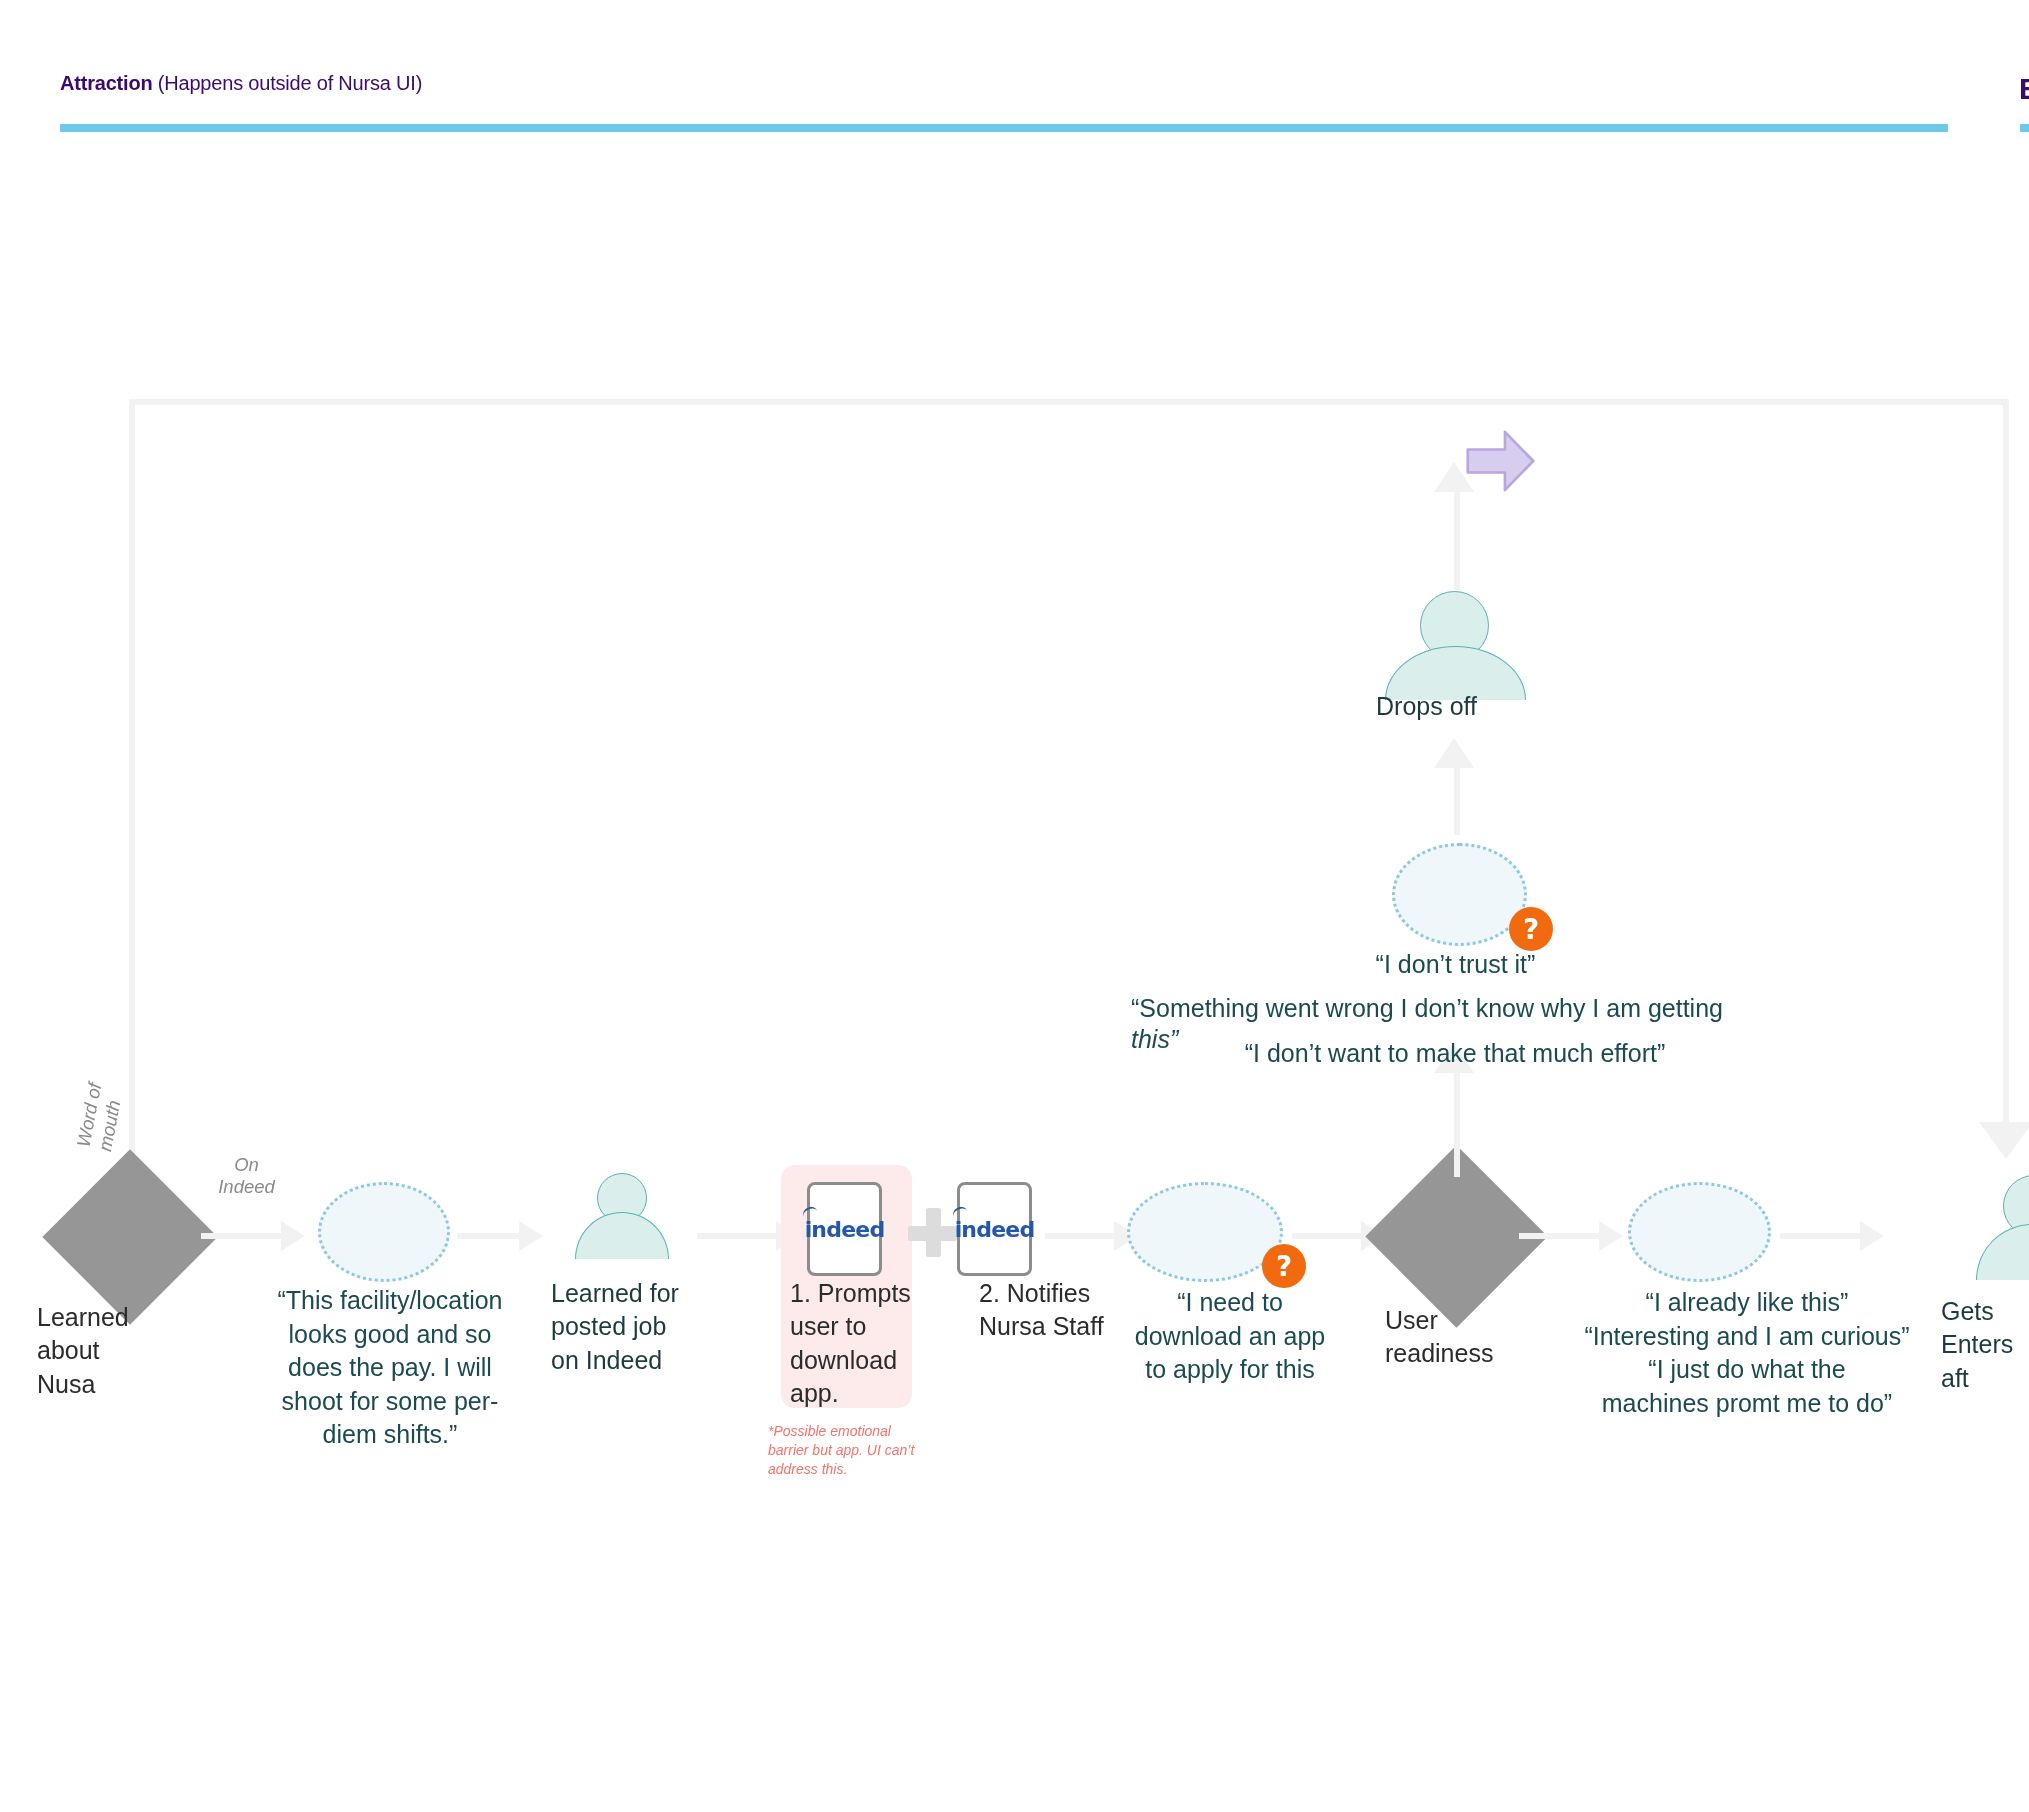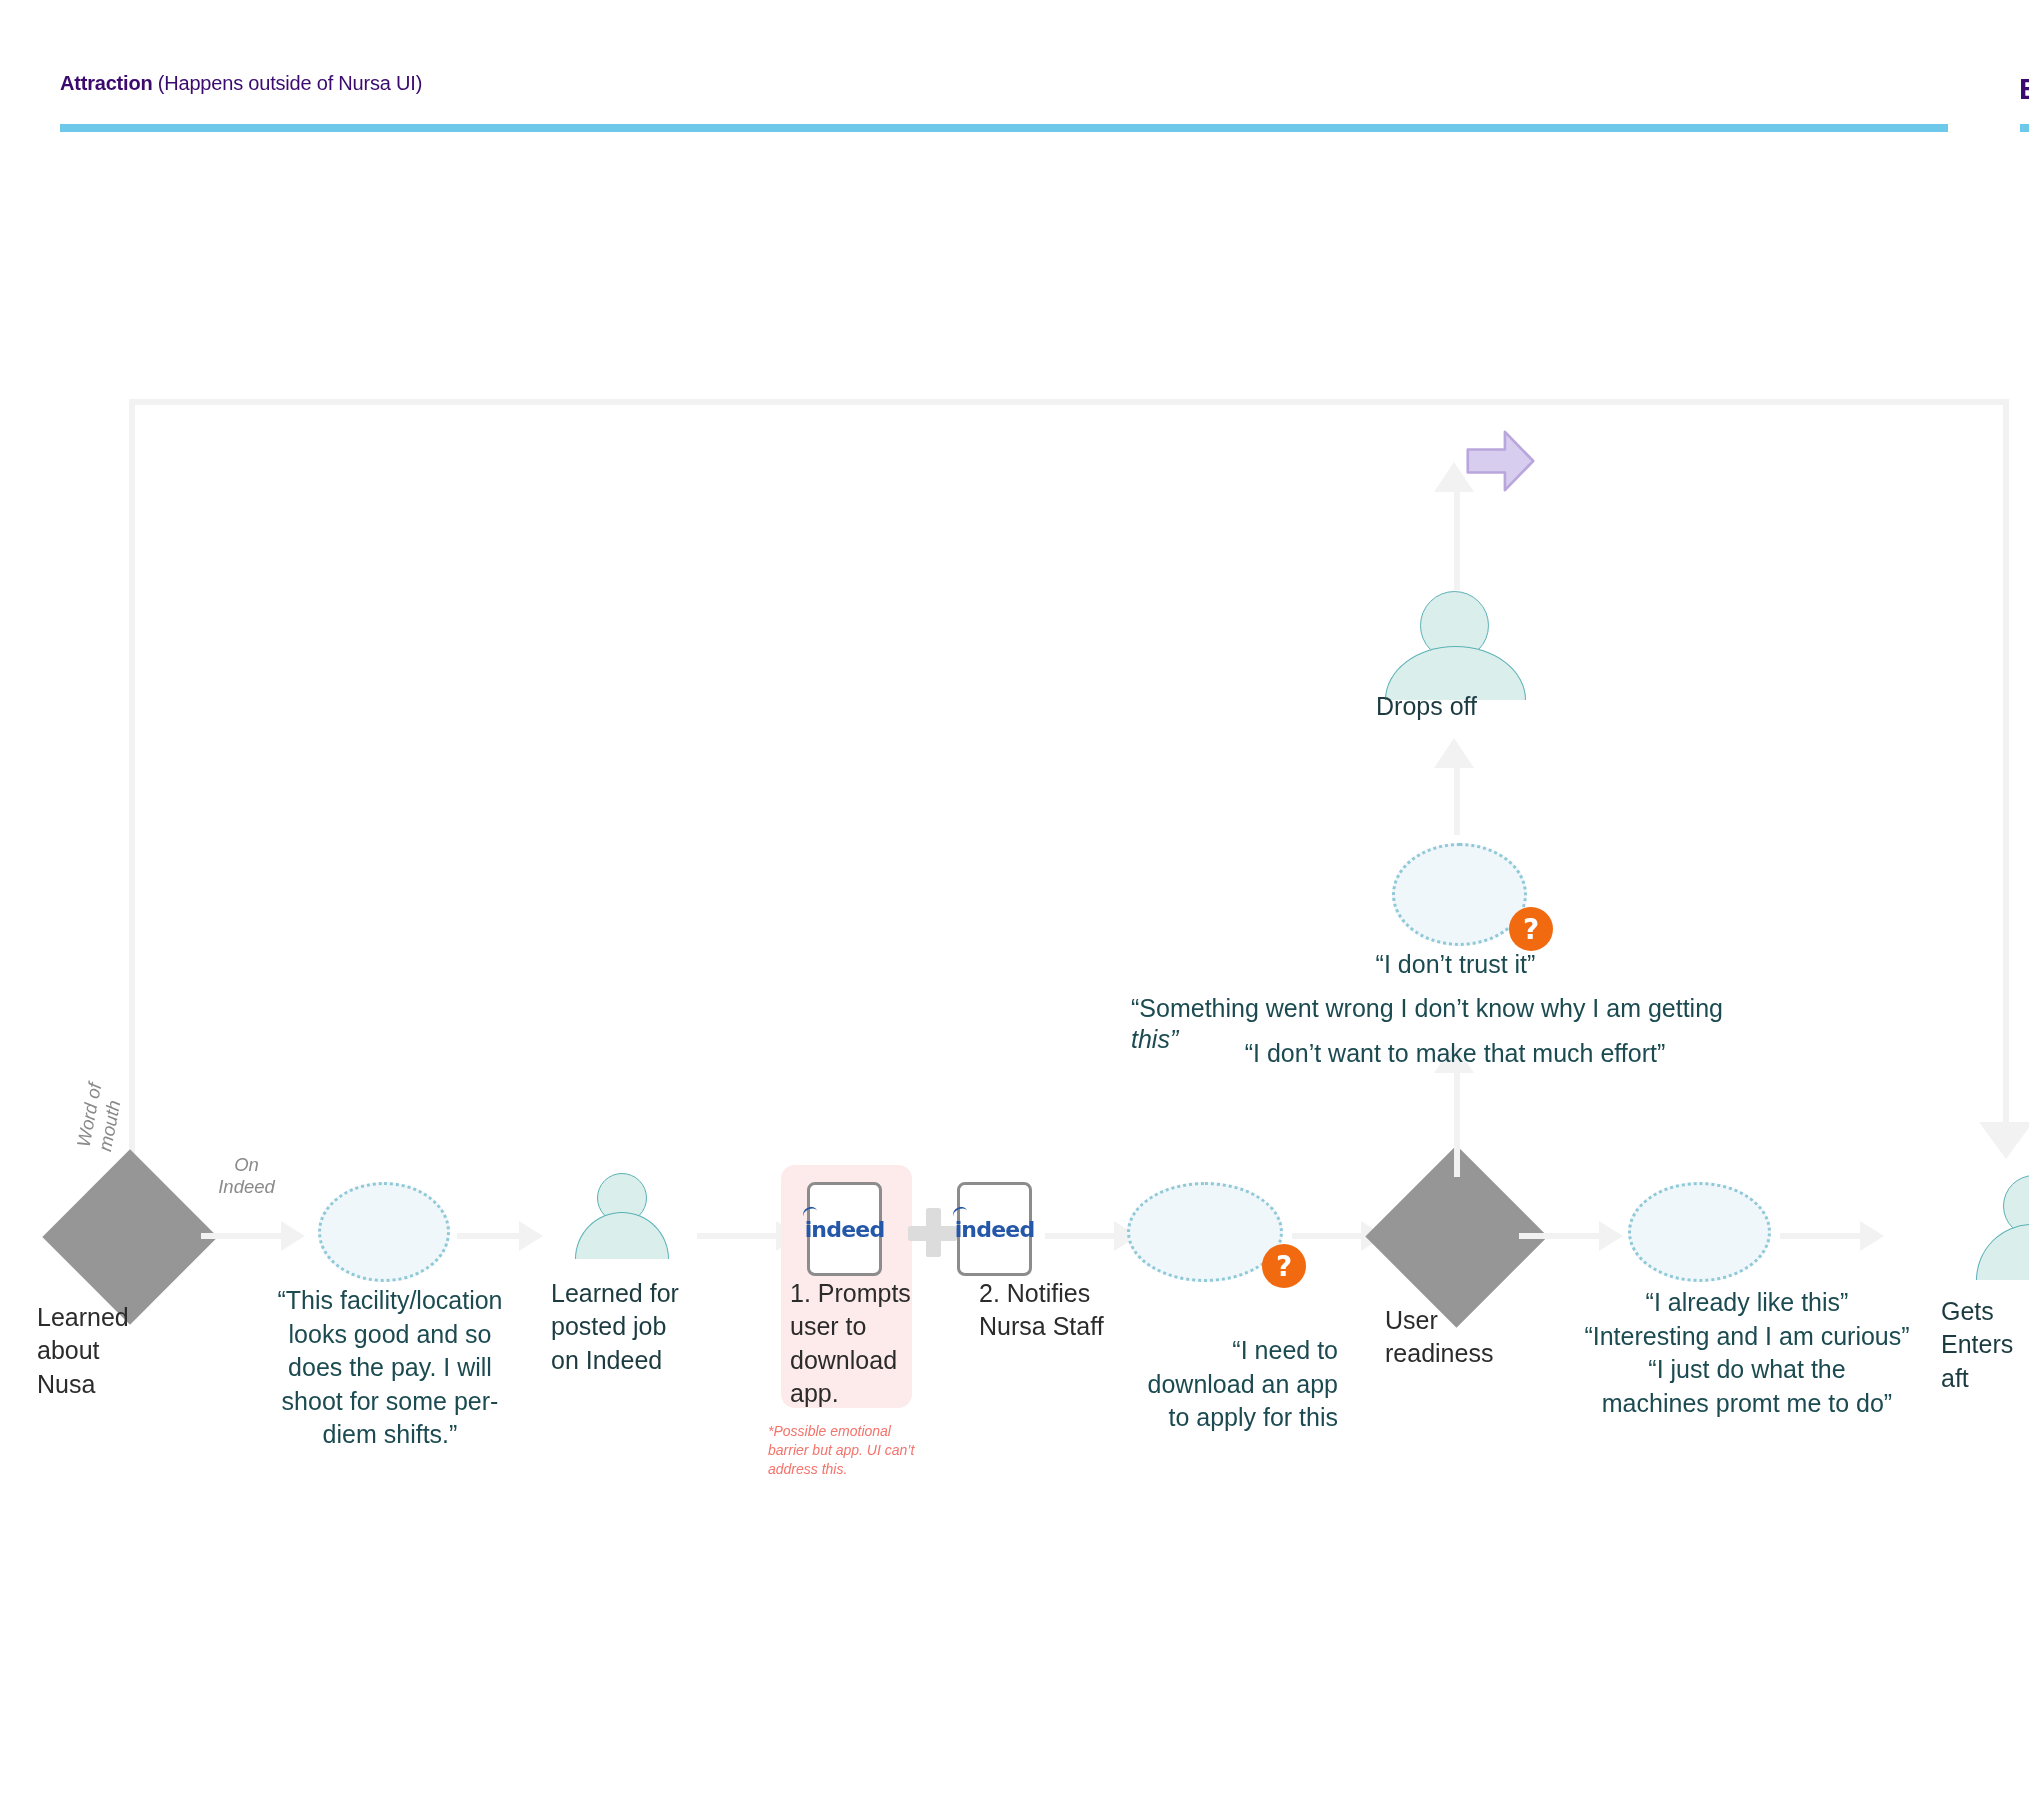--- a/index.html
+++ b/index.html
@@ -173,21 +173,21 @@
 </div>
 <div class="abs node-label dark" style="left:938px;top:1277px;width:141px;text-align:left;margin-left:41px;">
   <div>2. Notifies Nursa Staff</div>
 </div>
 
 <div class="abs h-line" style="left:1045px;top:1233px;width:71px;"></div>
 <div class="abs arrow-right" style="left:1114px;top:1221px;"></div>
 
 <div class="abs cloud" style="left:1127px;top:1182px;width:150px;height:94px;"></div>
 <div class="abs qbadge" style="left:1262px;top:1244px;width:44px;height:44px;font-size:28px;">?</div>
-<div class="abs quote" style="left:1122px;top:1286px;width:216px;text-align:right;margin-top:48px;">“I need to download an app to apply for this</div>
+<div class="abs quote" style="left:1122px;top:1286px;width:216px;text-align:center;">“I need to download an app to apply for this</div>
 
 <div class="abs h-line" style="left:1292px;top:1233px;width:71px;"></div>
 <div class="abs arrow-right" style="left:1361px;top:1221px;"></div>
 
 <div class="abs diamond" style="left:1392px;top:1172px;width:129px;height:129px;"></div>
 <div class="abs node-label dark" style="left:1385px;top:1304px;width:141px;">
   <div>User</div>
   <div>readiness</div>
 </div>
 

